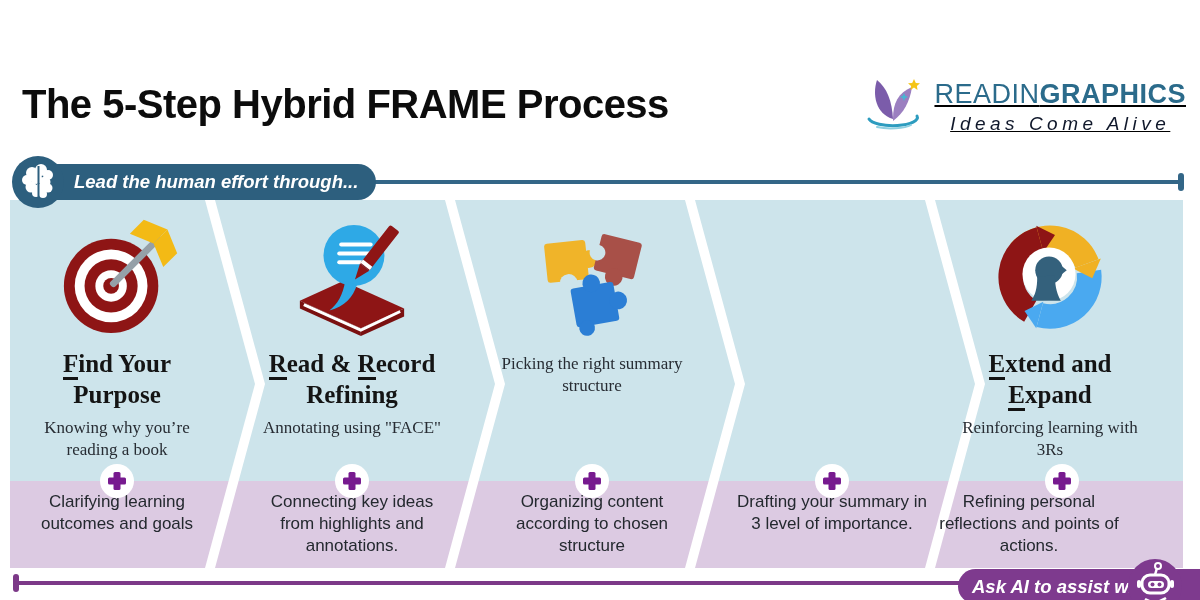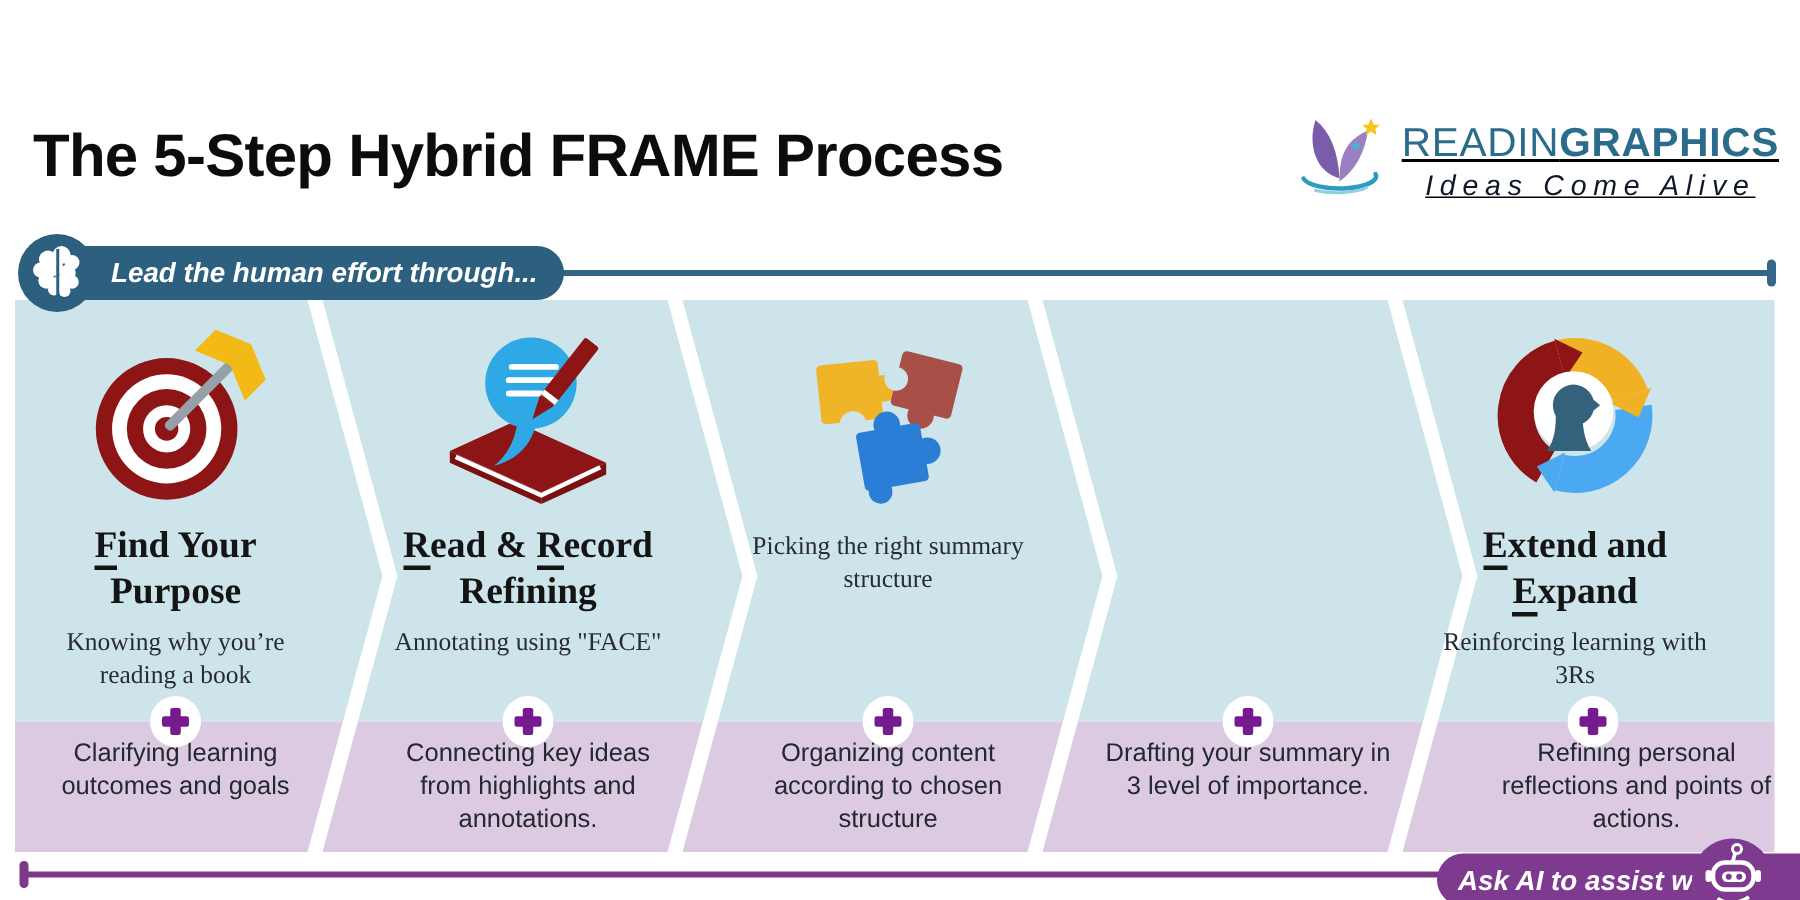--- a/index.html
+++ b/index.html
@@ -167,21 +167,21 @@
       </svg>
     </div>
     <h2><span class="u">E</span><span>xtend and</span><br><span class="u">E</span><span>xpand</span></h2>
     <div class="sub">Reinforcing learning with 3Rs</div>
   </div>
 
   <div class="ai-text" style="left:12px"><span>Clarifying learning outcomes and goals</span></div>
   <div class="ai-text" style="left:247px"><span>Connecting key ideas from highlights and annotations.</span></div>
   <div class="ai-text" style="left:487px"><span>Organizing content according to chosen structure</span></div>
   <div class="ai-text" style="left:727px"><span>Drafting your summary in 3 level of importance.</span></div>
-  <div class="ai-text" style="left:986px"><span>Refining personal reflections and points of actions.</span></div>
+  <div class="ai-text" style="left:924px"><span>Refining personal reflections and points of actions.</span></div>
 
   <div class="plus" style="left:100px"><svg width="34" height="34">
         <circle cx="17" cy="17" r="17" fill="#fff"></circle>
         <rect x="8" y="13.5" width="18" height="7" rx="1.5" fill="#771a8f"></rect>
         <rect x="13.5" y="8" width="7" height="18" rx="1.5" fill="#771a8f"></rect>
       </svg></div>
   <div class="plus" style="left:335px"><svg width="34" height="34">
         <circle cx="17" cy="17" r="17" fill="#fff"></circle>
         <rect x="8" y="13.5" width="18" height="7" rx="1.5" fill="#771a8f"></rect>
         <rect x="13.5" y="8" width="7" height="18" rx="1.5" fill="#771a8f"></rect>

